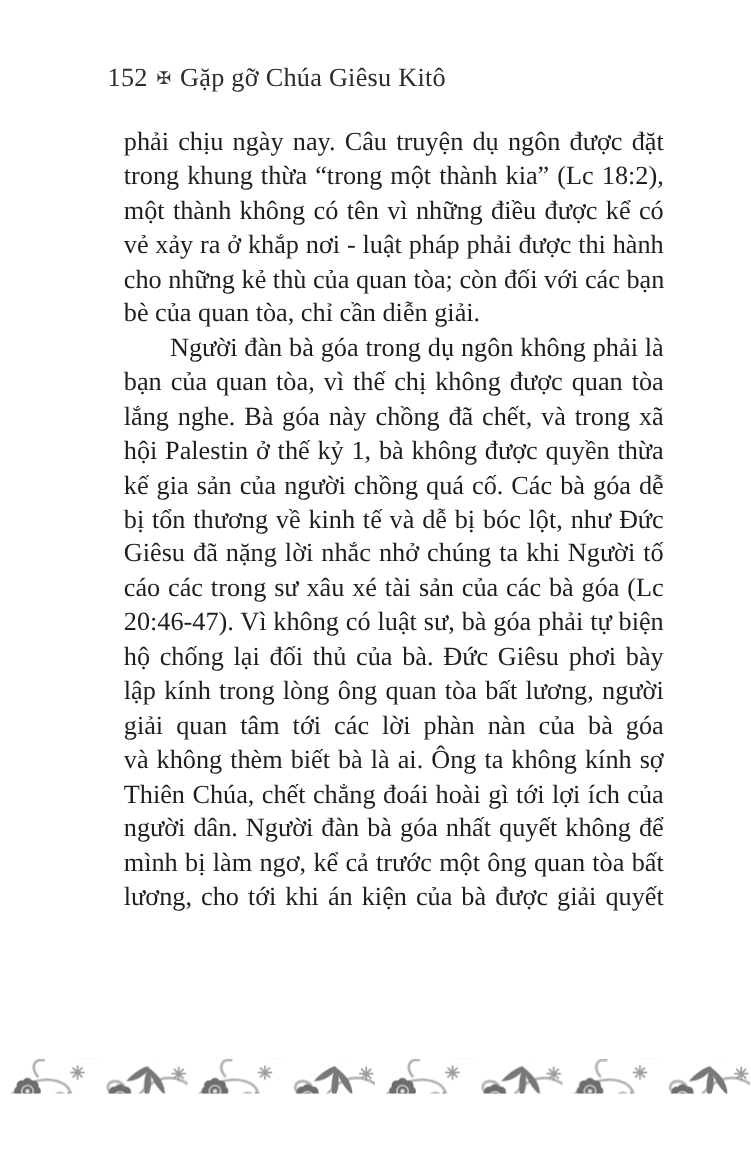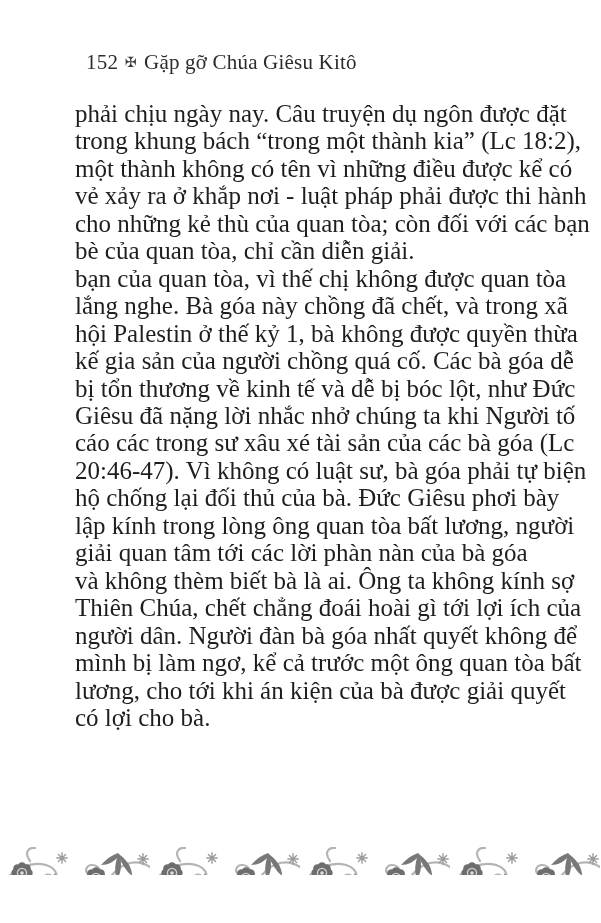--- a/index.html
+++ b/index.html
@@ -21,23 +21,23 @@
   }
   .running-head .cross{
     font-family:"DejaVu Sans", sans-serif;
     font-size:14px;
     color:#3a3a3a;
     margin:0 7px;
     vertical-align:2px;
   }
   .body-text{
     position:absolute;
-    left:75px;top:100px;
+    left:99px;top:100px;
     width:432px;
-    font-size:25px;
+    font-size:21px;
     line-height:27.45px;
   }
   .para{margin:0;}
   .line{
     text-align:justify;
     text-align-last:justify;
     white-space:nowrap;
   }
   .line.line-end{
     text-align-last:left;
@@ -70,44 +70,44 @@
 
 <div class="page">
 
   <div class="running-head">
     <span>152</span><span class="cross">✠</span><span>Gặp gỡ Chúa Giêsu Kitô</span>
   </div>
 
   <div class="body-text">
       <div class="para">
         <div class="line">phải chịu ngày nay. Câu truyện dụ ngôn được đặt</div>
-        <div class="line">trong khung bách “trong một thành kia” (Lc 18:2),</div>
+        <div class="line">trong khung thừa “trong một thành kia” (Lc 18:2),</div>
         <div class="line">một thành không có tên vì những điều được kể có</div>
         <div class="line">vẻ xảy ra ở khắp nơi - luật pháp phải được thi hành</div>
         <div class="line">cho những kẻ thù của quan tòa; còn đối với các bạn</div>
         <div class="line line-end">bè của quan tòa, chỉ cần diễn giải.</div>
       </div>
       <div class="para">
+        <div class="line indent">Người đàn bà góa trong dụ ngôn không phải là</div>
         <div class="line">bạn của quan tòa, vì thế chị không được quan tòa</div>
         <div class="line">lắng nghe. Bà góa này chồng đã chết, và trong xã</div>
         <div class="line">hội Palestin ở thế kỷ 1, bà không được quyền thừa</div>
         <div class="line">kế gia sản của người chồng quá cố. Các bà góa dễ</div>
         <div class="line">bị tổn thương về kinh tế và dễ bị bóc lột, như Đức</div>
         <div class="line">Giêsu đã nặng lời nhắc nhở chúng ta khi Người tố</div>
         <div class="line">cáo các trong sư xâu xé tài sản của các bà góa (Lc</div>
         <div class="line">20:46-47). Vì không có luật sư, bà góa phải tự biện</div>
         <div class="line">hộ chống lại đối thủ của bà. Đức Giêsu phơi bày</div>
         <div class="line">lập kính trong lòng ông quan tòa bất lương, người</div>
         <div class="line">giải quan tâm tới các lời phàn nàn của bà góa</div>
         <div class="line">và không thèm biết bà là ai. Ông ta không kính sợ</div>
         <div class="line">Thiên Chúa, chết chẳng đoái hoài gì tới lợi ích của</div>
         <div class="line">người dân. Người đàn bà góa nhất quyết không để</div>
         <div class="line">mình bị làm ngơ, kể cả trước một ông quan tòa bất</div>
         <div class="line">lương, cho tới khi án kiện của bà được giải quyết</div>
-        <div class="line line-end">có lợi cho bà.</div>
       </div>
     </div>
 
   <svg class="floral-border" viewBox="0 0 601 57" xmlns="http://www.w3.org/2000/svg" aria-hidden="true">
     <defs>
       <g id="rose">
         <g fill="#6d6d6d">
           <circle r="8"></circle>
           <circle cx="6.5" r="4.2"></circle>
             <circle cx="-6.5" r="4.2"></circle>

